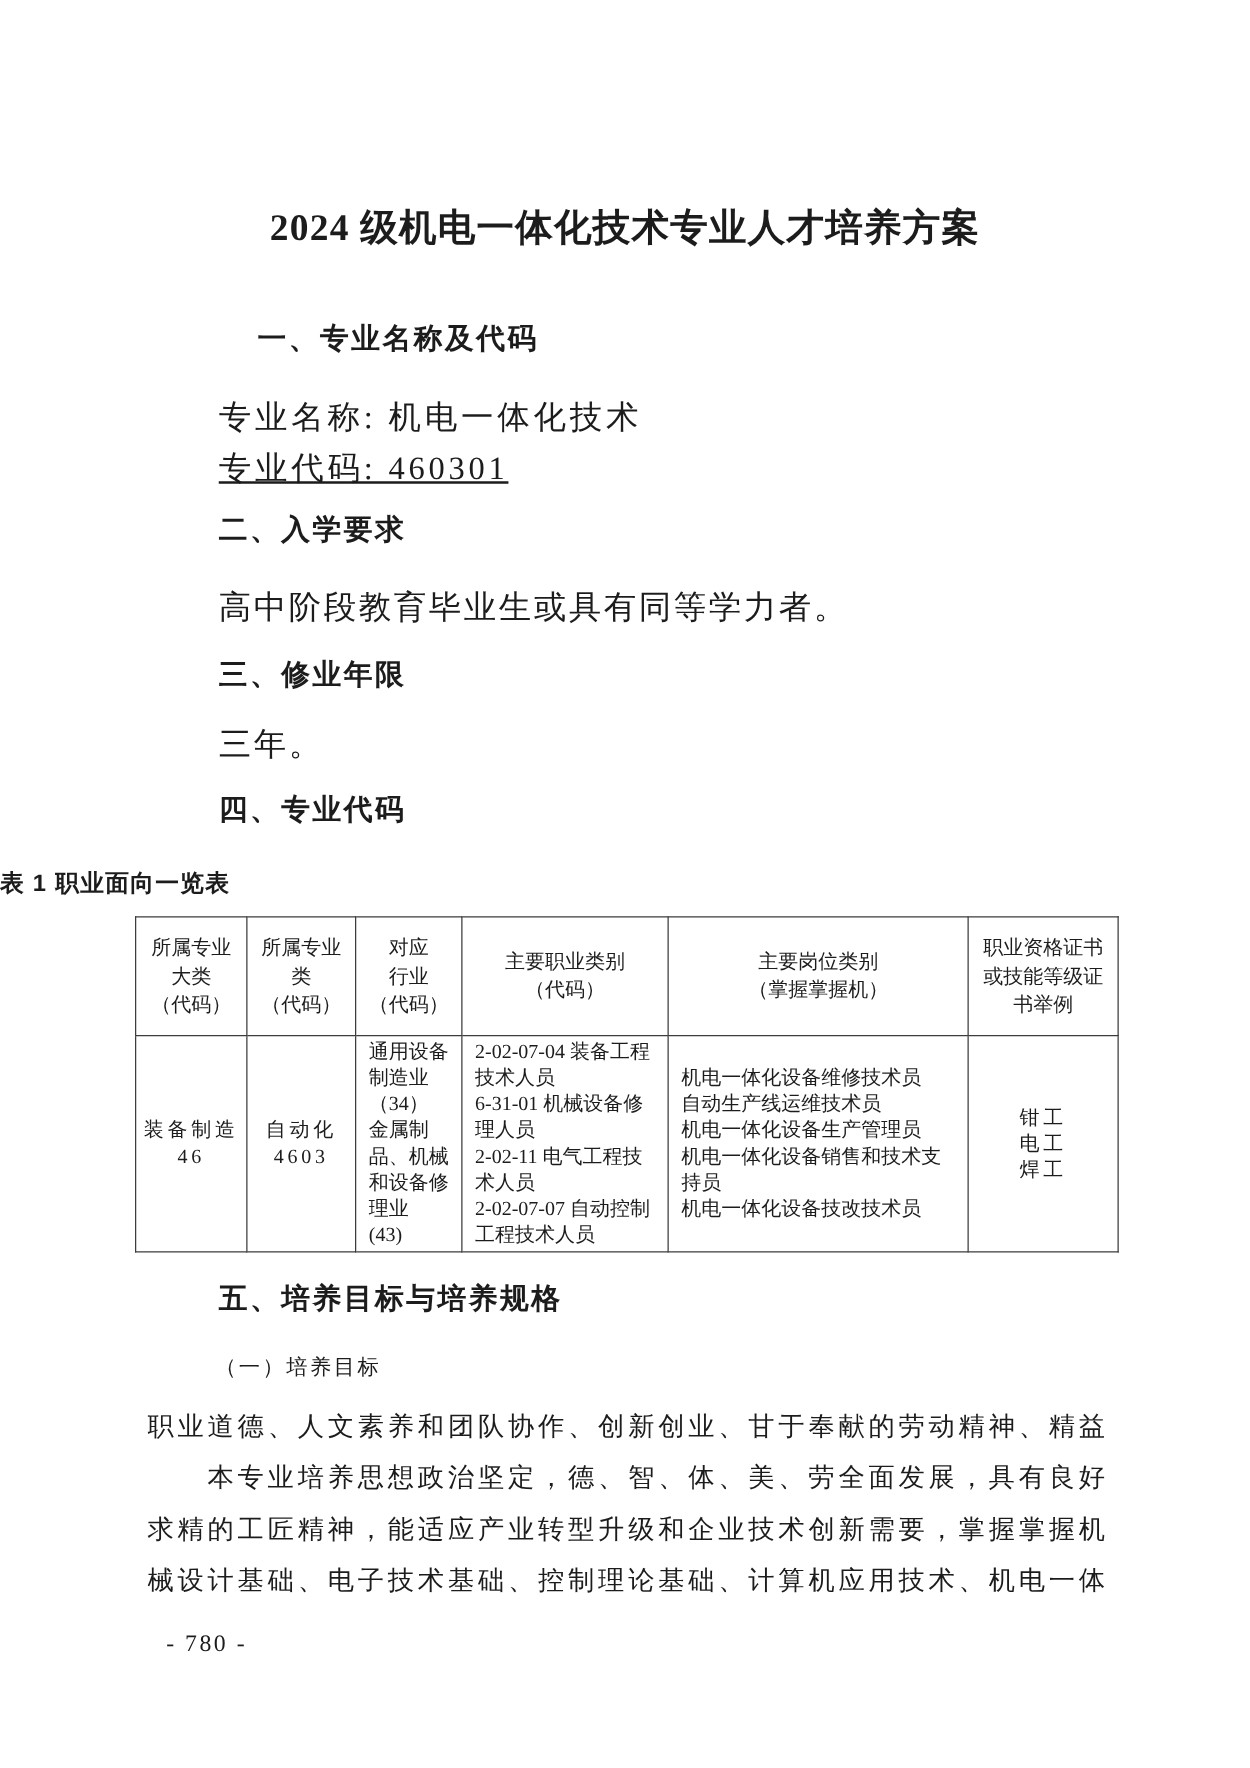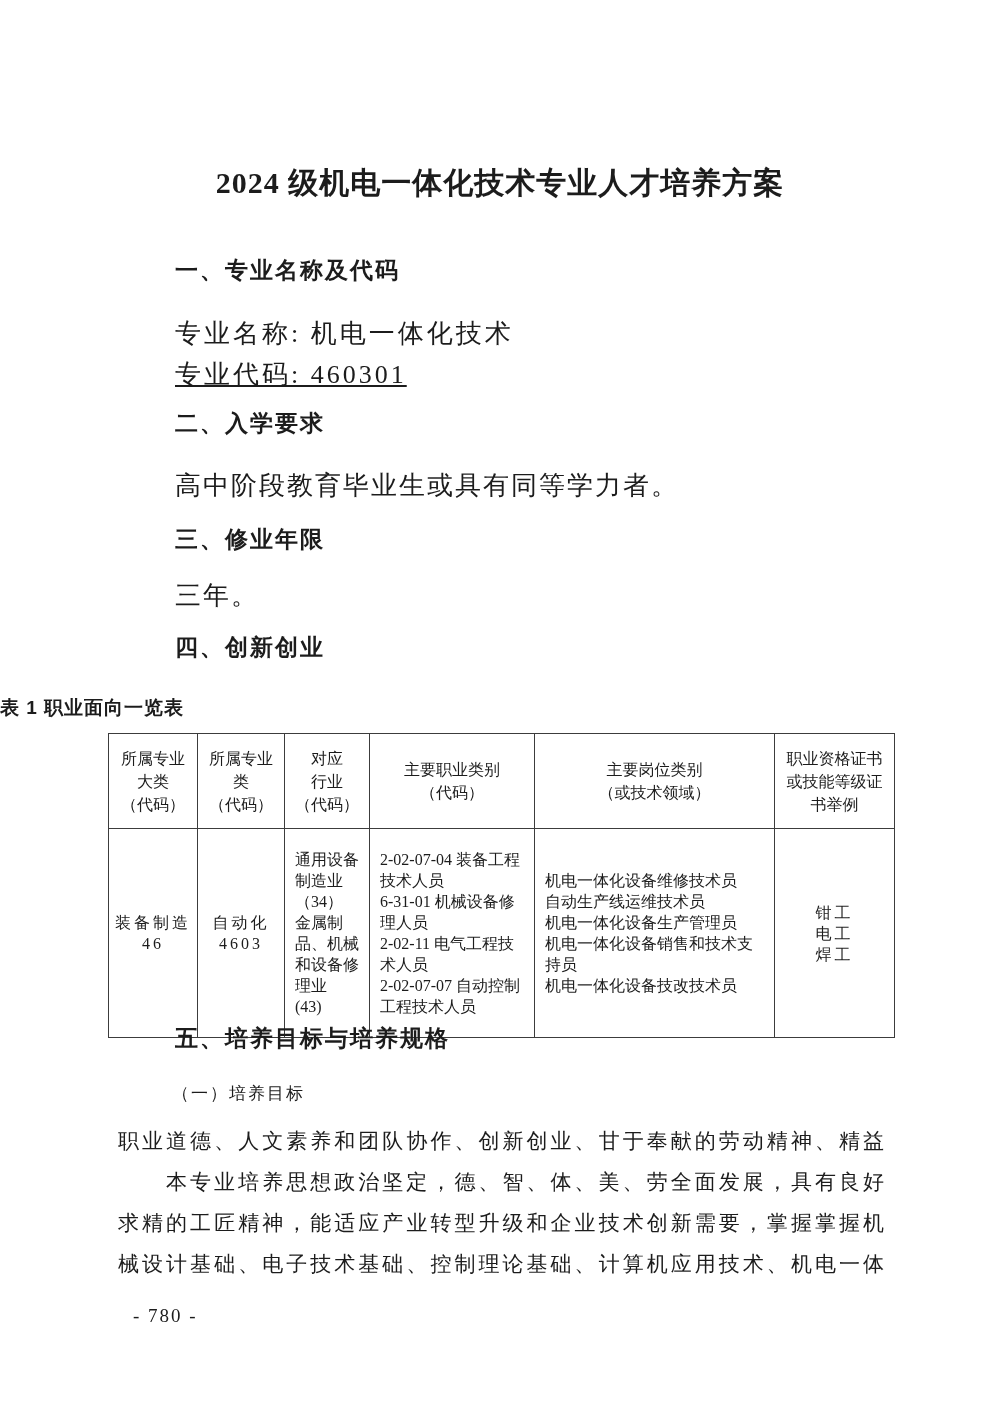--- a/index.html
+++ b/index.html
@@ -25,21 +25,21 @@
   .h1 {
     position:absolute;
     left:175px;
     font-family:"Liberation Sans","DejaVu Sans",sans-serif;
     font-weight:bold;
     font-size:23px;
     letter-spacing:2px;
     line-height:1;
     white-space:nowrap;
   }
-  .h1-1 { top:259px; }
+  .h1-1 { top:259px;margin-left:31px; }
   .h1-2 { top:412px; }
   .h1-3 { top:528px; }
   .h1-4 { top:636px; }
   .h1-5 { top:1027px; }
   .bodyline {
     position:absolute;
     left:175px;
     font-size:26px;
     letter-spacing:3px;
     line-height:1;
@@ -85,21 +85,21 @@
     font-weight:normal;
     vertical-align:middle;
     white-space:pre-line;
     padding:2px 4px;
     overflow:hidden;
   }
   table.career thead tr { height:95px; }
   table.career tbody tr { height:172px; }
   table.career th { text-align:center; line-height:23px; }
   .c-center { text-align:center; }
-  .c-left   { text-align:left; padding:20px 10px !important; }
+  .c-left   { text-align:left; padding:2px 10px !important; }
   .c-ls     { letter-spacing:3px; }
   .para {
     position:absolute;
     left:118px; top:1121px;
     width:766px;
     font-size:21px;
   }
   .pline {
     height:41px;
     line-height:41px;
@@ -127,21 +127,21 @@
   <div class="h1 h1-1">一、专业名称及代码</div>
   <div class="bodyline b-name">专业名称: 机电一体化技术</div>
   <div class="bodyline b-code">专业代码: 460301</div>
 
   <div class="h1 h1-2">二、入学要求</div>
   <div class="bodyline b-admission">高中阶段教育毕业生或具有同等学力者。</div>
 
   <div class="h1 h1-3">三、修业年限</div>
   <div class="bodyline b-duration">三年。</div>
 
-  <div class="h1 h1-4">四、创新创业</div>
+  <div class="h1 h1-4">四、专业代码</div>
   <div class="tbl-caption">表 1 职业面向一览表</div>
 
   <table class="career">
     <colgroup>
       <col style="width:89px">
       <col style="width:87px">
       <col style="width:85px">
       <col style="width:165px">
       <col style="width:240px">
       <col style="width:120px">
@@ -153,21 +153,21 @@
 （代码）</th>
         <th>所属专业
 类
 （代码）</th>
         <th>对应
 行业
 （代码）</th>
         <th>主要职业类别
 （代码）</th>
         <th>主要岗位类别
-（或技术领域）</th>
+（掌握掌握机）</th>
         <th>职业资格证书
 或技能等级证
 书举例</th>
       </tr>
     </thead>
     <tbody>
       <tr>
         <td class="c-center c-ls">装备制造
 46</td>
         <td class="c-center c-ls">自动化

